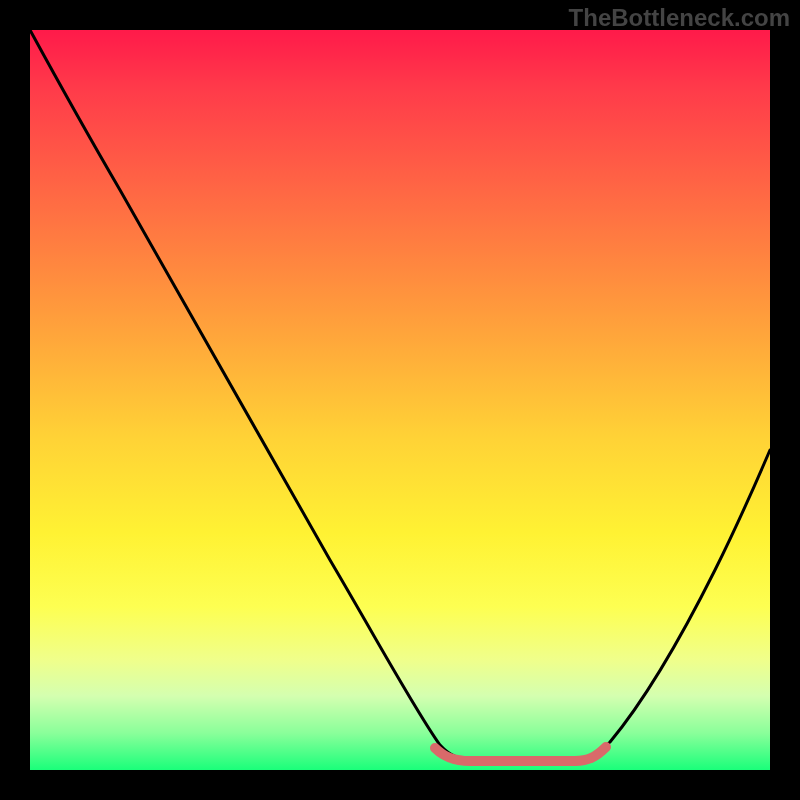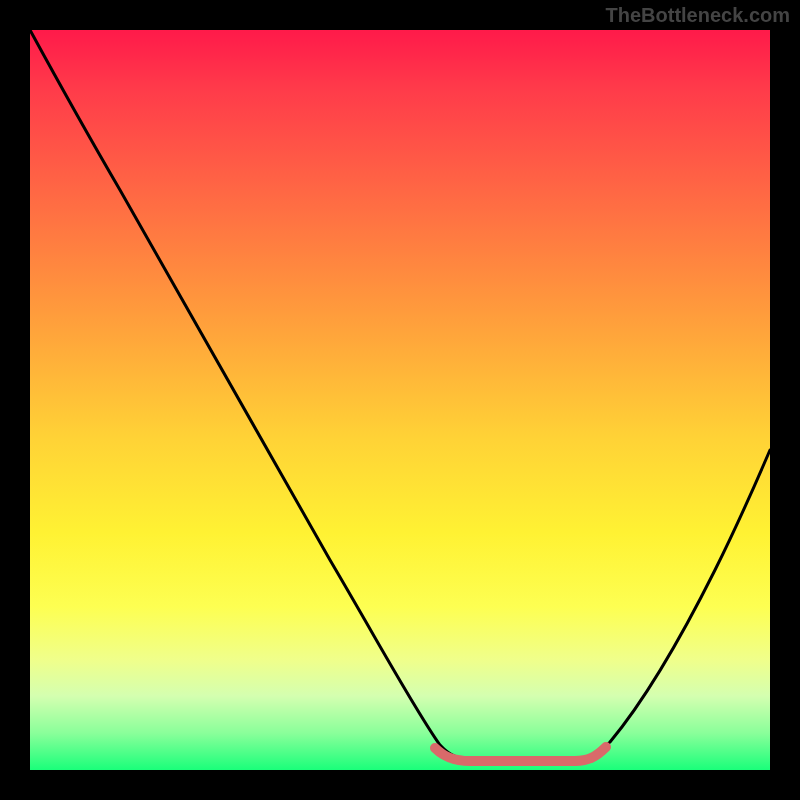--- a/index.html
+++ b/index.html
@@ -9,21 +9,21 @@
     height: 800px;
     background: #000;
     position: relative;
   }
   .watermark {
     position: absolute;
     top: 4px;
     right: 10px;
     color: #444;
     font-family: Arial, Helvetica, sans-serif;
-    font-size: 20px;
+    font-size: 24px;
     font-weight: bold;
     z-index: 10;
     user-select: none;
   }
   .plot {
     position: absolute;
     left: 30px;
     top: 30px;
     width: 740px;
     height: 740px;

